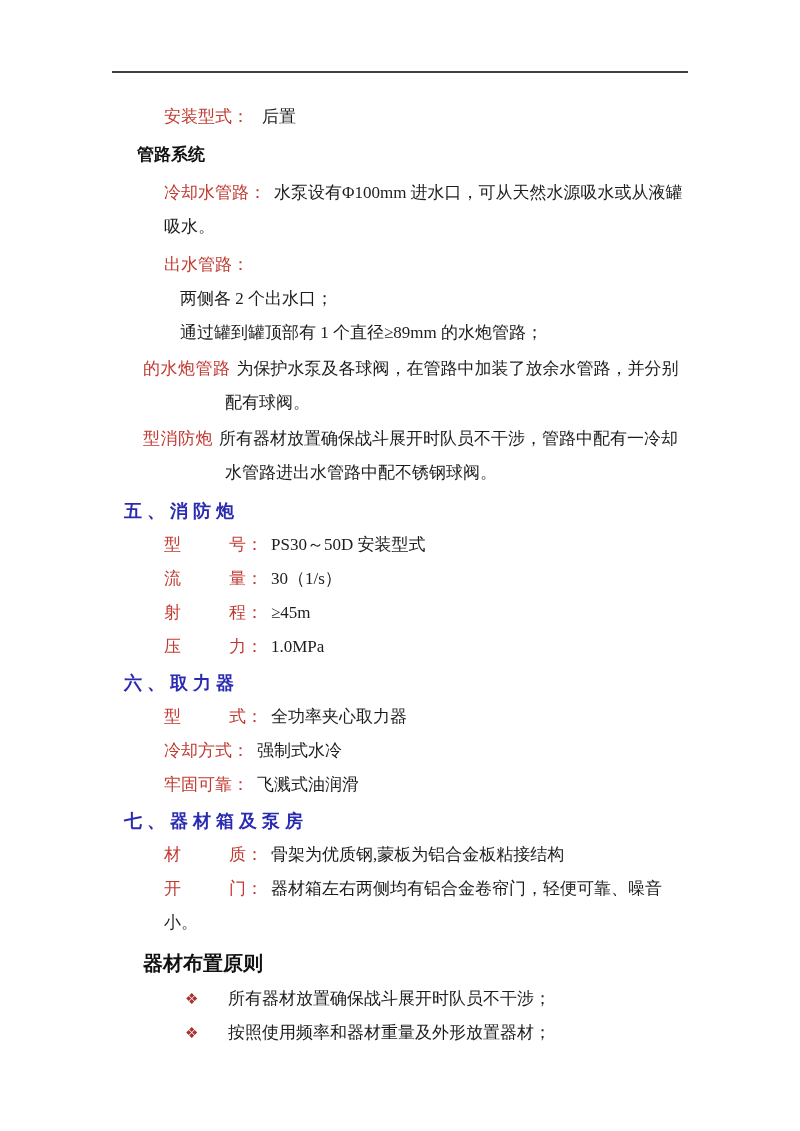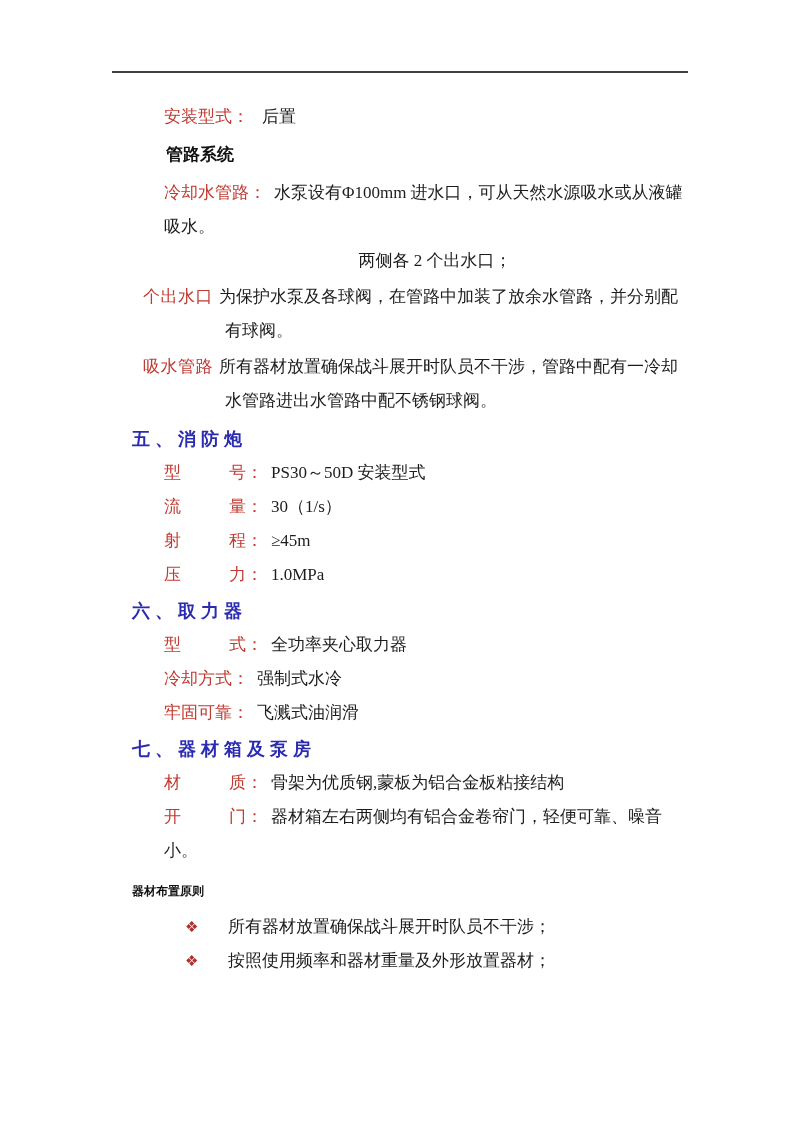--- a/index.html
+++ b/index.html
@@ -52,41 +52,41 @@
     width:82px;
     text-align:justify;
     text-align-last:justify;
     vertical-align:baseline;
   }
   
   .def.wrap{padding-left:66px;text-indent:-66px;}
 
   
   .black-heading{
-    margin-left:54px;
+    margin-left:25px;
     font-weight:bold;
     color:#111;
   }
   .black-heading.hei{
-    margin-left:20px;
+    margin-left:31px;
     font-family:"Liberation Sans","DejaVu Sans",sans-serif;
-    font-size:12px;
+    font-size:20px;
   }
 
   
   .blue-heading{
-    margin-left:20px;
+    margin-left:12px;
     color:var(--blue);
     font-weight:bold;
     font-size:18px;
     letter-spacing:5px;
   }
 
   
-  .sub{margin-left:68px;text-align:center;}
+  .sub{margin-left:68px;}
 
   
   .hang{
     margin-left:31px;
     padding-left:82px;
     text-indent:-82px;
   }
   .hang .lbl{letter-spacing:0.5px;}
   .hang .val{margin-left:6px;}
 
@@ -110,26 +110,28 @@
   <div class="top-rule"></div>
 
   <div class="content">
 
     <p class="row def"><span class="lbl">安装型式</span><span class="colon">：</span><span class="val val-wide">后置</span></p>
 
     <p class="row black-heading mt4">管路系统</p>
 
     <p class="row def mt4"><span class="lbl">冷却水管路</span><span class="colon">：</span><span class="val">水泵设有Φ100mm 进水口，可从天然水源吸水或从液罐吸水。</span></p>
 
+    <p class="row def mt4"><span class="lbl">出水管路</span><span class="colon">：</span></p>
 
     <p class="row sub">两侧各 2 个出水口；</p>
+    <p class="row sub">通过罐到罐顶部有 1 个直径≥89mm 的水炮管路；</p>
 
-    <p class="row hang mt2"><span class="lbl">个出水口</span><span class="val">为保护水泵及各球阀，在管路中加装了放余水管路，并分别配有球阀。</span></p>
+    <p class="row hang mt2"><span class="lbl">的水炮管路</span><span class="val">为保护水泵及各球阀，在管路中加装了放余水管路，并分别配有球阀。</span></p>
 
-    <p class="row hang mt2"><span class="lbl">吸水管路</span><span class="val">所有器材放置确保战斗展开时队员不干涉，管路中配有一冷却水管路进出水管路中配不锈钢球阀。</span></p>
+    <p class="row hang mt2"><span class="lbl">型消防炮</span><span class="val">所有器材放置确保战斗展开时队员不干涉，管路中配有一冷却水管路进出水管路中配不锈钢球阀。</span></p>
 
     <p class="row blue-heading mt4">五、消防炮</p>
 
     <p class="row def spread"><span class="lbl">型号</span><span class="colon">：</span><span class="val">PS30～50D 安装型式</span></p>
     <p class="row def spread"><span class="lbl">流量</span><span class="colon">：</span><span class="val">30（1/s）</span></p>
     <p class="row def spread"><span class="lbl">射程</span><span class="colon">：</span><span class="val">≥45m</span></p>
     <p class="row def spread"><span class="lbl">压力</span><span class="colon">：</span><span class="val">1.0MPa</span></p>
 
     <p class="row blue-heading mt2">六、取力器</p>
 

